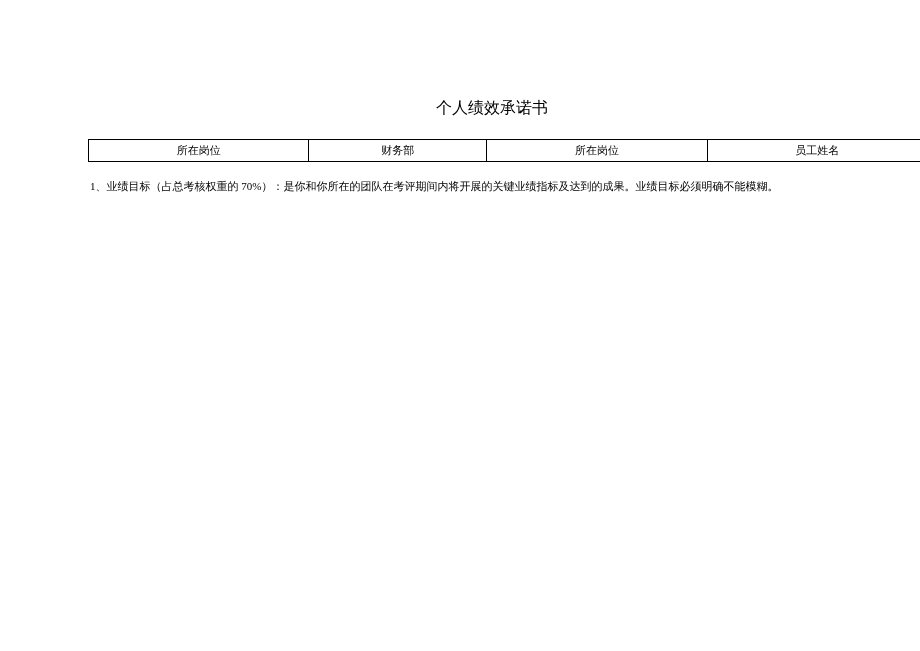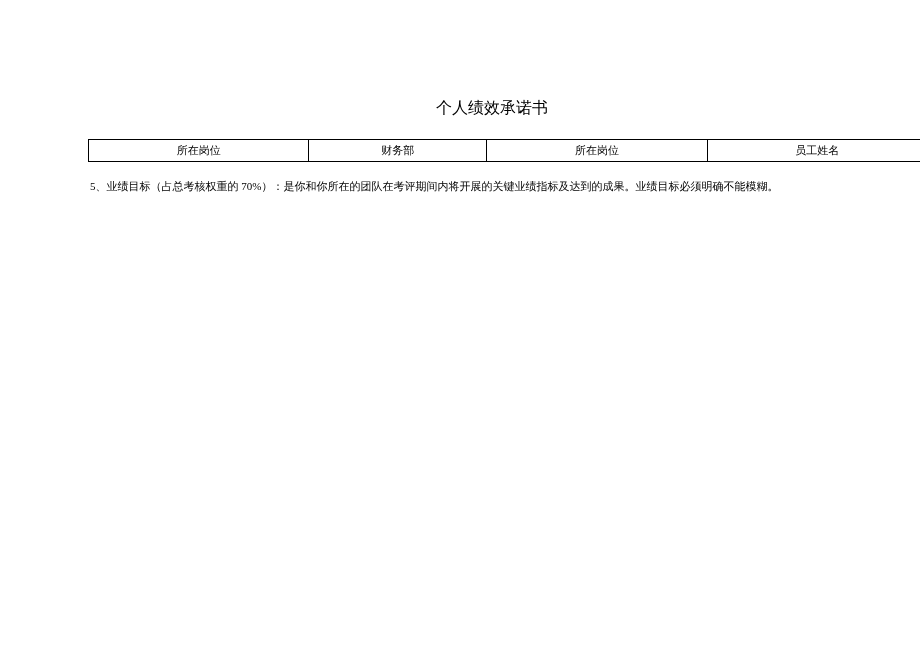--- a/index.html
+++ b/index.html
@@ -49,13 +49,13 @@
   <tbody>
   <tr>
     <td>所在岗位</td>
     <td>财务部</td>
     <td>所在岗位</td>
     <td>员工姓名</td>
   </tr>
 </tbody>
   </table>
 
-<p class="note">5、业绩目标（占总考核权重的 70%）：是你和你所在的团队在考评期间内将开展的关键业绩指标及达到的成果。业绩目标必须明确不能模糊。</p>
+<p class="note">1、业绩目标（占总考核权重的 70%）：是你和你所在的团队在考评期间内将开展的关键业绩指标及达到的成果。业绩目标必须明确不能模糊。</p>
 
 </body></html>

